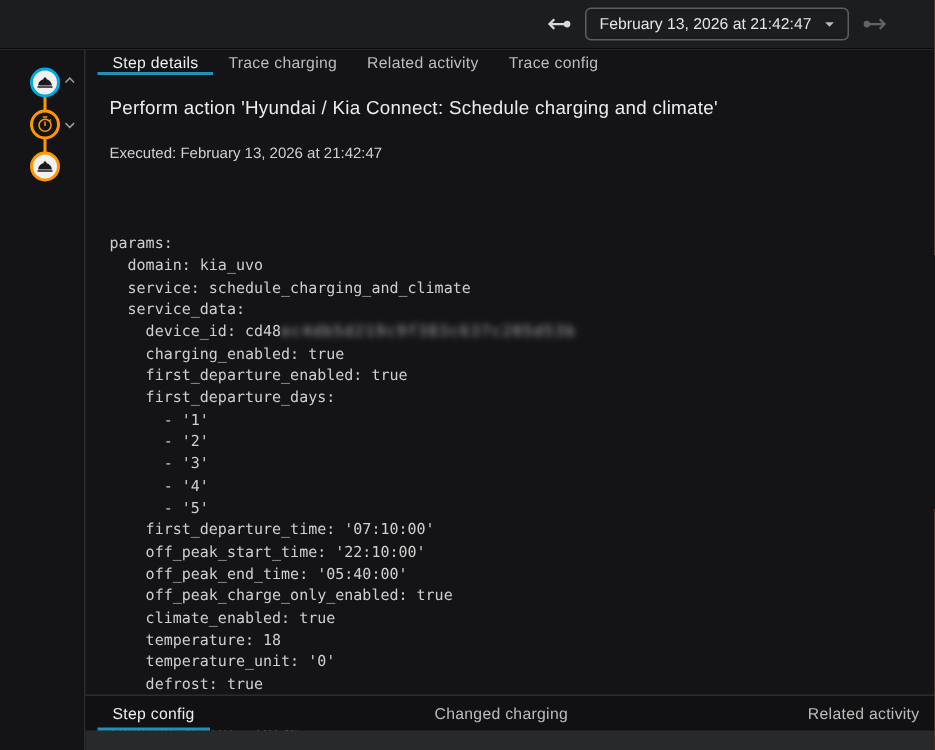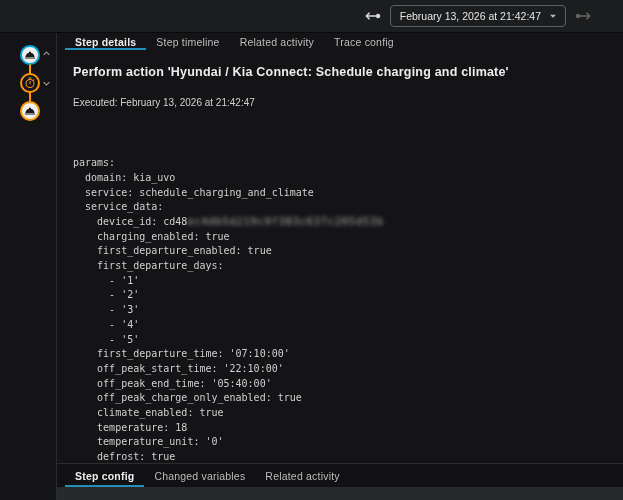--- a/index.html
+++ b/index.html
@@ -36,35 +36,35 @@
   .gnode.ran-dark svg{fill:#ff9800;}
   .navchev{position:absolute;left:39px;width:14px;height:14px;background:none;border:none;padding:0;
            display:flex;align-items:center;justify-content:center;cursor:pointer;}
   .navchev svg{width:13px;height:13px;fill:#9b9b9b;}
 
   
   .main{position:absolute;left:57px;top:0;right:0;bottom:0;}
   .tabbar{display:flex;height:17px;padding-left:8px;align-items:stretch;}
   .tab{position:relative;display:flex;align-items:center;padding:0 10px;font-size:10.5px;
        color:#bcbcbc;cursor:pointer;white-space:nowrap;letter-spacing:.2px;}
-  .tab.active{color:#ededed;font-weight:bold;}
+  .tab.active{color:#ededed;}
   .tab.active::after{content:"";position:absolute;left:0;right:0;bottom:0;height:2px;background:#2390b5;}
 
   .content{padding:0 0 0 16px;}
-  .title{margin:13px 0 0;font-size:12.5px;font-weight:bold;color:#ececec;letter-spacing:.2px;line-height:18px;}
+  .title{margin:13px 0 0;font-size:12.5px;font-weight:normal;color:#ececec;letter-spacing:.2px;line-height:18px;}
   .meta{margin-top:14px;font-size:10px;color:#d0d0d0;line-height:15px;}
   .meta2{font-size:10.5px;color:#d0d0d0;line-height:15px;}
   .yaml{margin-top:2px;font-family:"DejaVu Sans Mono",monospace;font-size:10px;line-height:14.7px;
         color:#cfcfcf;white-space:pre;}
   .redacted{filter:blur(2px);opacity:.85;letter-spacing:1px;}
 
   
   .bottom-bar{position:absolute;left:0;right:0;bottom:0;}
   .bottom-divider{height:1px;background:#2b2c2e;}
-  .tabbar.bottom{height:23px;background:#111113;}
+  .tabbar.bottom{height:23px;background:#111113;justify-content:space-between;}
   .bottom-strip{height:13px;background:#28292b;}
 </style>
 </head>
 <body>
 
 <div class="app">
 
   <header class="topbar">
     <button class="iconbtn" title="">
       <svg viewBox="0 0 24 24">
@@ -115,40 +115,40 @@
           <path d="M7.41,8.58L12,13.17L16.59,8.58L18,10L12,16L6,10L7.41,8.58Z"></path>
         </svg>
       </button>
     </aside>
 
     <main class="main">
 
       <nav class="tabbar">
 
       <div class="tab active">Step details</div>
-          <div class="tab">Step timeline</div>
+          <div class="tab">Trace charging</div>
           <div class="tab">Related activity</div>
           <div class="tab">Trace config</div>
         </nav>
 
       <section class="content">
         <h1 class="title">Perform action 'Hyundai / Kia Connect: Schedule charging and climate'</h1>
         <div class="meta">Executed: February 13, 2026 at 21:42:47</div>
 
         <div class="yaml">
           
         <div class="yline"><span>params:</span><span class="redacted"></span></div><div class="yline"><span>  domain: kia_uvo</span><span class="redacted"></span></div><div class="yline"><span>  service: schedule_charging_and_climate</span><span class="redacted"></span></div><div class="yline"><span>  service_data:</span><span class="redacted"></span></div><div class="yline"><span>    device_id: cd48</span><span class="redacted">ec4db5d219c9f383c637c205d53b</span></div><div class="yline"><span>    charging_enabled: true</span><span class="redacted"></span></div><div class="yline"><span>    first_departure_enabled: true</span><span class="redacted"></span></div><div class="yline"><span>    first_departure_days:</span><span class="redacted"></span></div><div class="yline"><span>      - '1'</span><span class="redacted"></span></div><div class="yline"><span>      - '2'</span><span class="redacted"></span></div><div class="yline"><span>      - '3'</span><span class="redacted"></span></div><div class="yline"><span>      - '4'</span><span class="redacted"></span></div><div class="yline"><span>      - '5'</span><span class="redacted"></span></div><div class="yline"><span>    first_departure_time: '07:10:00'</span><span class="redacted"></span></div><div class="yline"><span>    off_peak_start_time: '22:10:00'</span><span class="redacted"></span></div><div class="yline"><span>    off_peak_end_time: '05:40:00'</span><span class="redacted"></span></div><div class="yline"><span>    off_peak_charge_only_enabled: true</span><span class="redacted"></span></div><div class="yline"><span>    climate_enabled: true</span><span class="redacted"></span></div><div class="yline"><span>    temperature: 18</span><span class="redacted"></span></div><div class="yline"><span>    temperature_unit: '0'</span><span class="redacted"></span></div><div class="yline"><span>    defrost: true</span><span class="redacted"></span></div><div class="yline"><span>  target: {}</span><span class="redacted"></span></div><div class="yline"><span>running_script: false</span><span class="redacted"></span></div></div>
       </section>
 
       <div class="bottom-bar">
         <div class="bottom-divider"></div>
         <nav class="tabbar bottom">
 
         <div class="tab active">Step config</div>
-            <div class="tab">Changed variables</div>
+            <div class="tab">Changed charging</div>
             <div class="tab">Related activity</div>
           </nav>
         <div class="bottom-strip"></div>
       </div>
 
     </main>
   </div>
 </div>
 
 </body></html>

